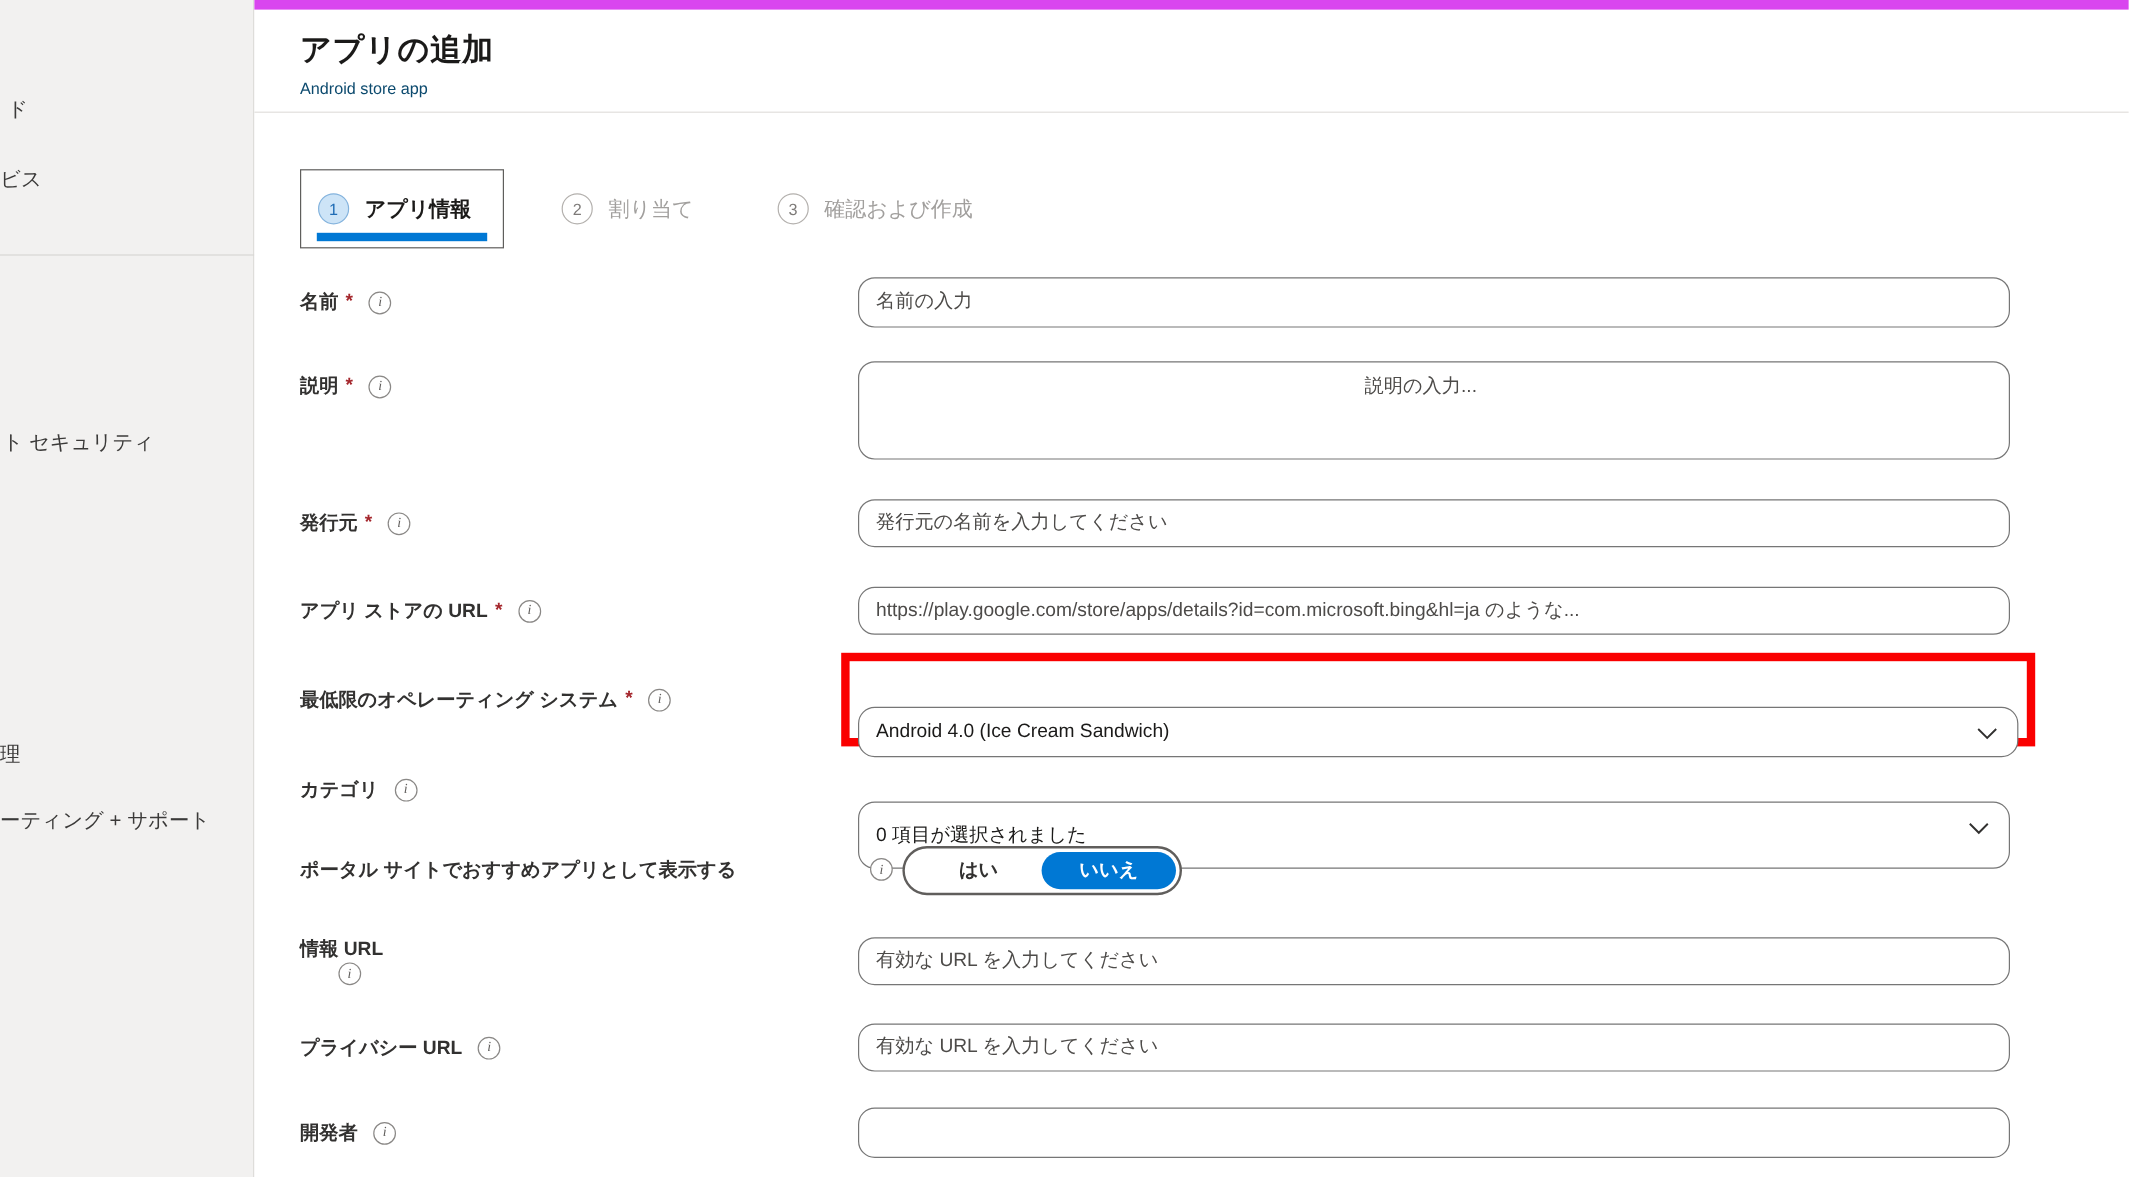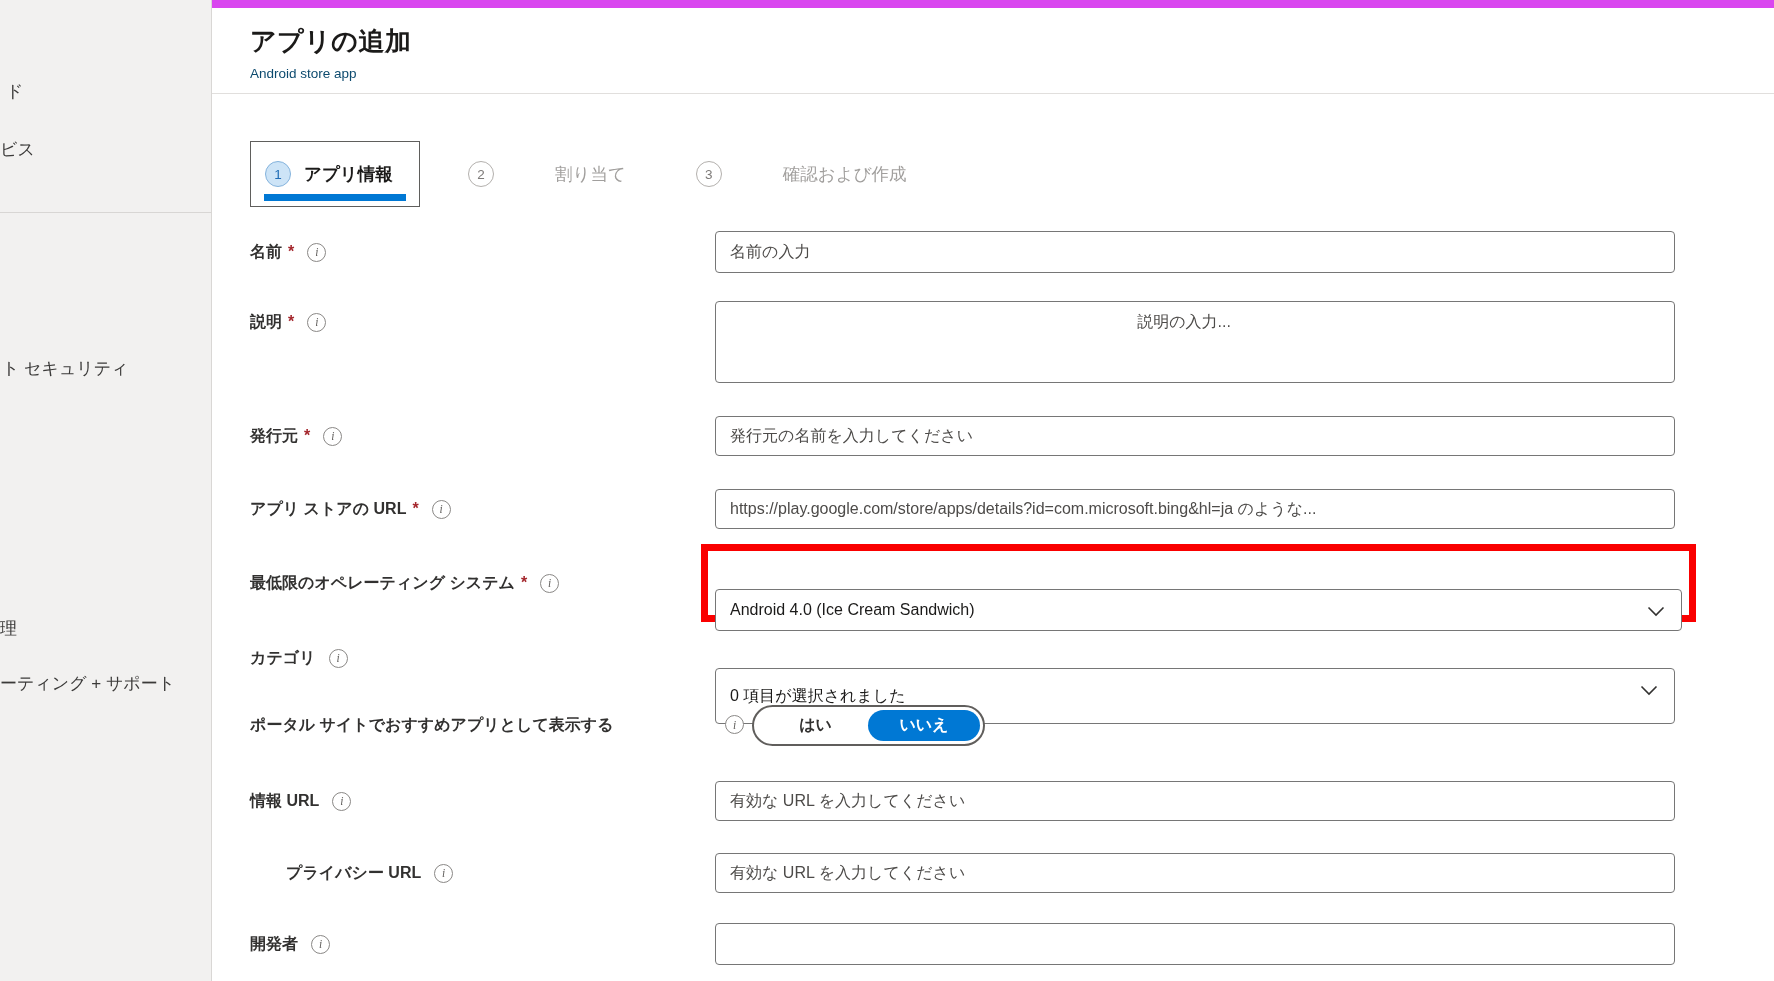--- a/index.html
+++ b/index.html
@@ -53,21 +53,21 @@
     height: 7px; background: #0078d4;
   }
   .step-circle {
     width: 26px; height: 26px; border-radius: 50%;
     display: flex; align-items: center; justify-content: center;
     font-size: 13.5px; flex: 0 0 auto;
   }
   .circle-active { background: #cde4f7; border: 1px solid #84b3dd; color: #1f6cb5; }
   .circle-idle   { background: #ffffff; border: 1px solid #b3b0ad; color: #7d7a78; }
   .tab-label-active { font-size: 17.5px; font-weight: 700; color: #1b1a19; }
-  .tab-label-idle   { font-size: 17.5px; color: #a19f9d; margin-left: 48px; }
+  .tab-label-idle   { font-size: 17.5px; color: #a19f9d; }
   .tab-idle-2 { margin-left: 48px; height: 66px; }
   .tab-idle-3 { margin-left: 70px; height: 66px; }
 
   
   .row { position: absolute; left: 0; width: 1562px; }
   .flabel {
     position: absolute; left: 38px; display: flex; align-items: center;
     font-size: 16px; font-weight: 600; color: #323130; white-space: nowrap;
   }
   .req { color: #a4262c; margin-left: 6px; font-weight: 600; }
@@ -75,21 +75,21 @@
     width: 19px; height: 19px; border-radius: 50%;
     border: 1px solid #8a8886; color: #605e5c;
     font-size: 11.5px; font-weight: 400;
     font-family: "Liberation Serif", "DejaVu Serif", serif; font-style: italic;
     display: inline-flex; align-items: center; justify-content: center;
     margin-left: 13px; flex: 0 0 auto;
   }
   .ctrl { position: absolute; left: 503px; }
   .tin, .tarea, .dropdown {
     width: 960px;
-    border: 1px solid #767676; border-radius: 4px;
+    border: 1px solid #767676; border-radius: 14px;
     background: #ffffff; font-size: 16px; color: #1b1a19;
     font-family: "Liberation Sans", "DejaVu Sans", sans-serif;
     padding: 0 36px 0 14px; outline: none;
   }
   .tin { height: 42px; }
   .tin::placeholder, .tarea::placeholder { color: #4d4b49; opacity: 1; }
   .tarea { height: 82px; padding-top: 10px; resize: none; text-align: center; }
   .dropdown {
     height: 42px; display: flex; align-items: center;
     position: relative; cursor: pointer; margin-top: 30px;
@@ -234,29 +234,29 @@
       <span>ポータル サイトでおすすめアプリとして表示する</span>
     </div>
     <span class="info-icon toggle-info">i</span>
     <div class="toggle">
       <span class="toggle-opt-off">はい</span>
       <span class="toggle-on-pill">いいえ</span>
     </div>
   </div>
 
   <div class="row" style="top:773px;">
-    <div class="flabel" style="height:40px;">
+    <div class="flabel" style="height:40px;flex-direction:column;">
       <span>情報 URL</span>
       <span class="info-icon">i</span>
     </div>
     <input class="tin ctrl" style="height: 40px;" placeholder="有効な URL を入力してください">
   </div>
 
   <div class="row" style="top:845px;">
-    <div class="flabel" style="height:40px;margin-left:36px;">
+    <div class="flabel" style="height:40px;">
       <span>プライバシー URL</span>
       <span class="info-icon">i</span>
     </div>
     <input class="tin ctrl" style="height: 40px;" placeholder="有効な URL を入力してください">
   </div>
 
   <div class="row" style="top:915px;">
     <div class="flabel" style="height:42px;">
       <span>開発者</span>
       <span class="info-icon">i</span>

